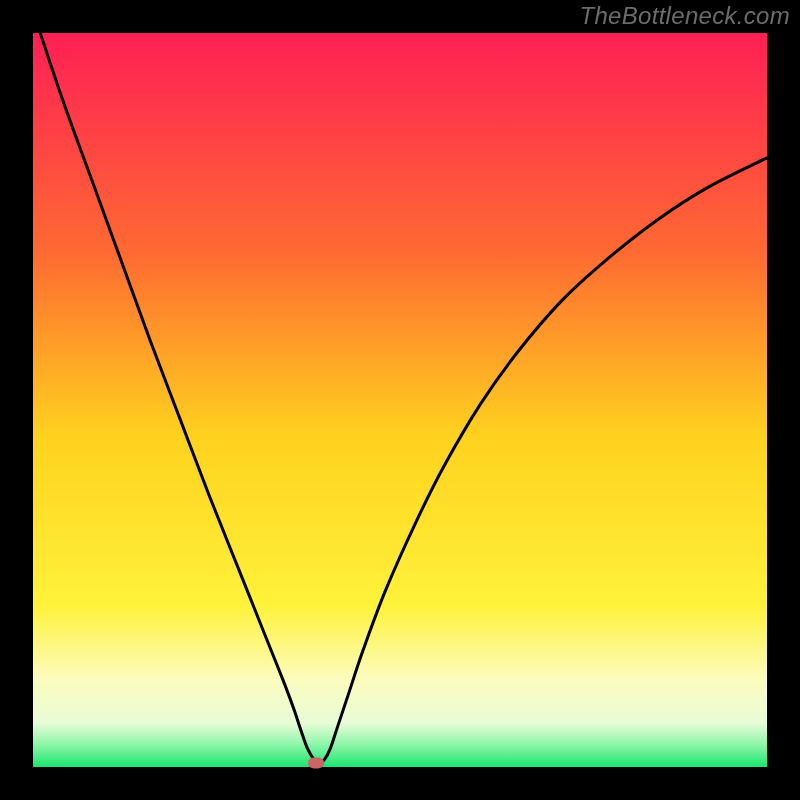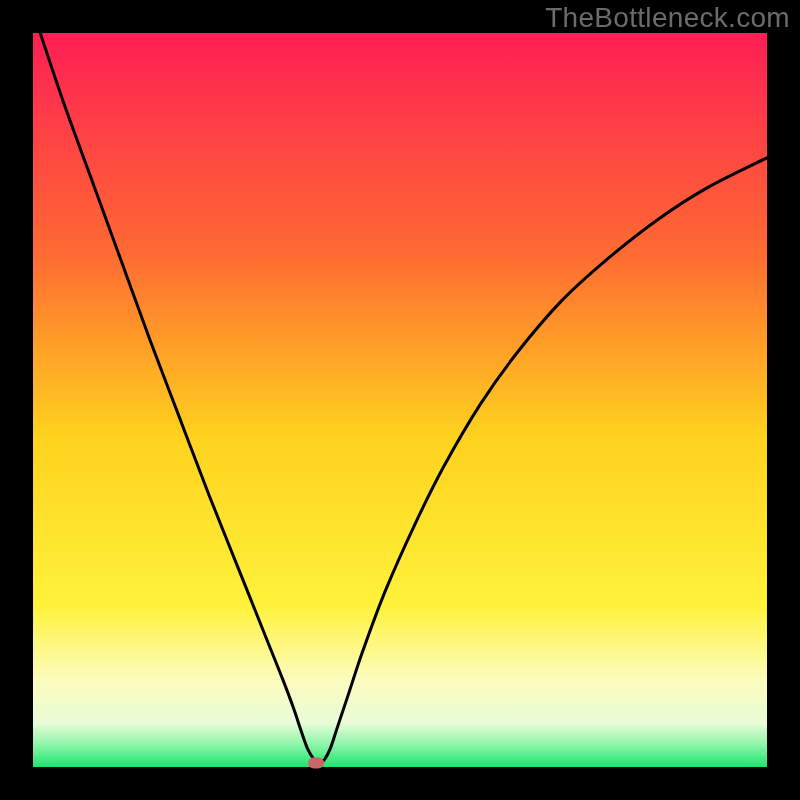--- a/index.html
+++ b/index.html
@@ -24,23 +24,24 @@
     display: block;
     width: 100%;
     height: 100%;
   }
   .watermark {
     position: absolute;
     top: 2px;
     right: 10px;
     color: #6b6b6b;
     font-family: Arial, Helvetica, sans-serif;
-    font-size: 28px;
+    font-size: 24px;
     letter-spacing: 0.3px;
     user-select: none;
+    font-style: italic;
   }
   .marker {
     position: absolute;
     width: 16px;
     height: 11px;
     border-radius: 6px / 5px;
     background: #CC6666;
     transform: translate(-50%, -50%);
   }
 </style>

